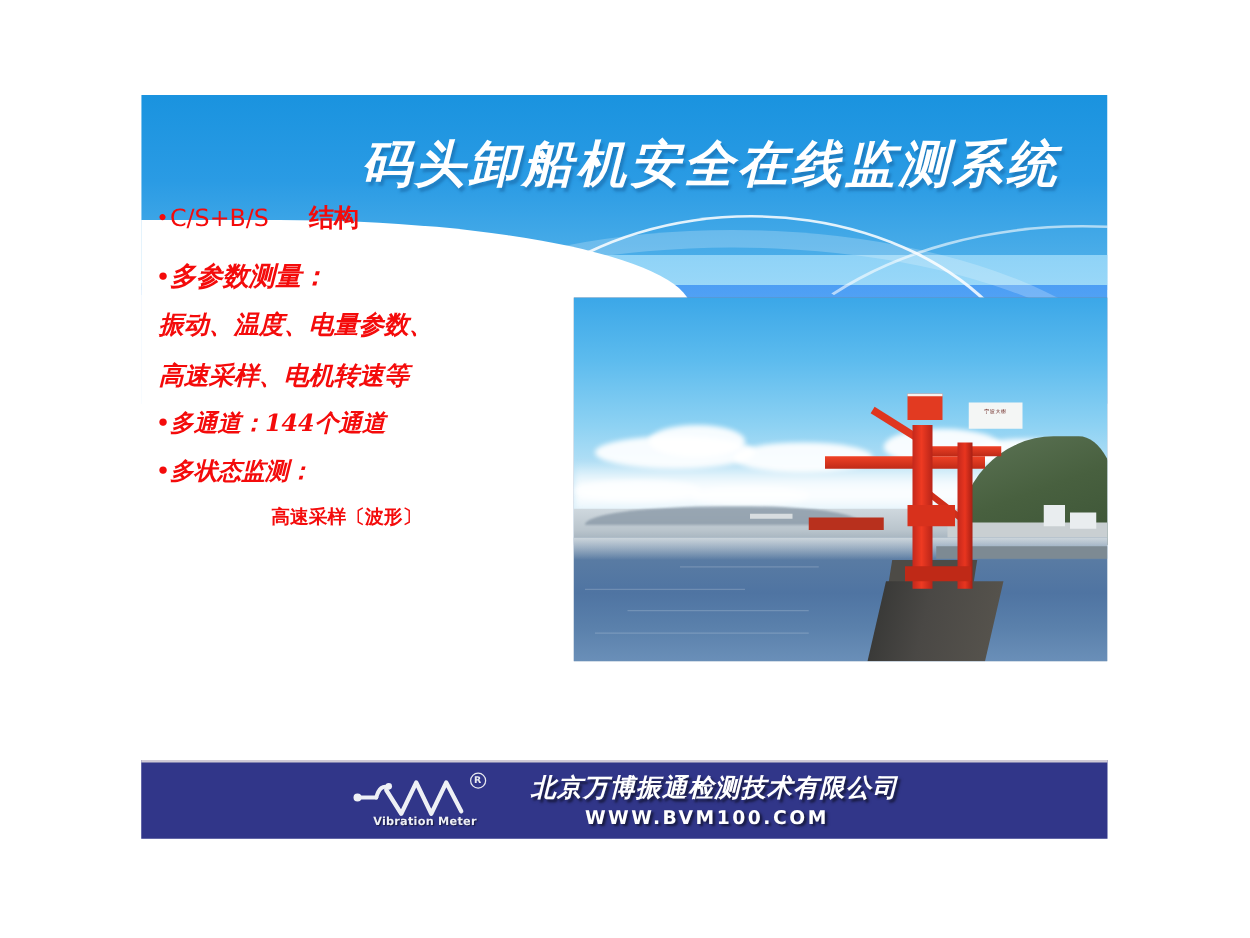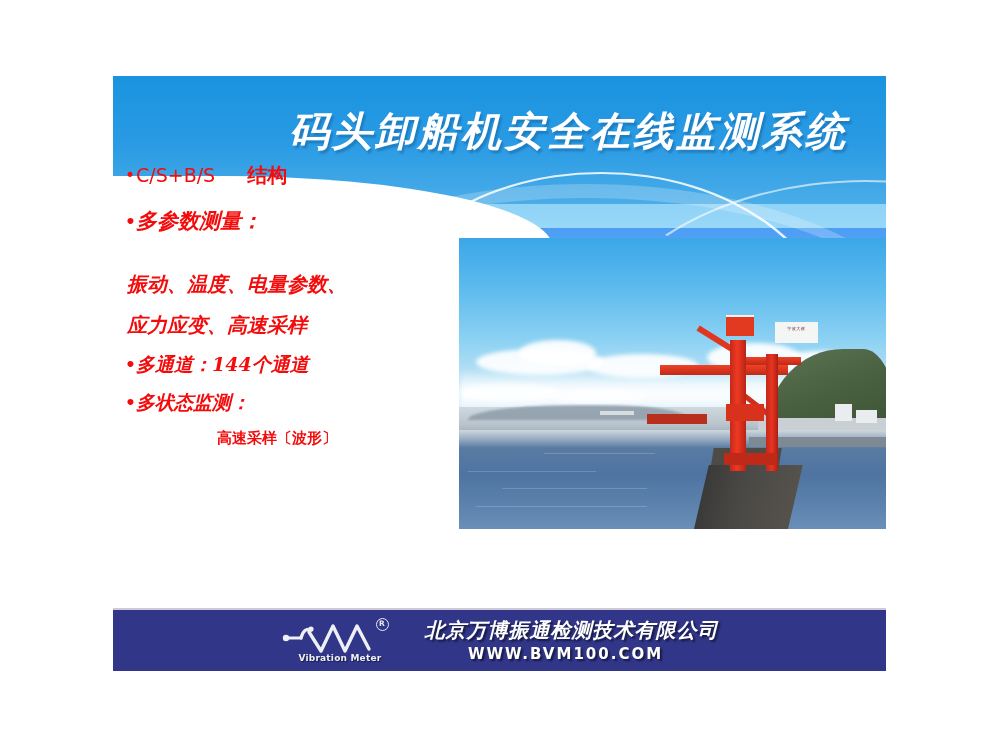--- a/index.html
+++ b/index.html
@@ -142,21 +142,21 @@
     vertical-align: 1px;
   }
   .l-cs {
     font-family: "DejaVu Sans", "Liberation Sans", sans-serif;
     font-weight: normal;
     font-size: 19px;
     height: 44px;
   }
   .l-cs .cn { font-family: Liberation Mono, monospace; font-weight: bold; font-size: 20px; padding-left: 32px; }
   .l2 { font-size: 21px; font-style: italic; height: 39px; }
-  .l3 { font-size: 20px; font-style: italic; height: 41px; padding-left: 2px; margin-top: 25px; }
+  .l3 { font-size: 20px; font-style: italic; height: 41px; padding-left: 2px; }
   .l4 { font-size: 20px; font-style: italic; height: 40px; padding-left: 2px; }
   .l5 { font-size: 19px; font-style: italic; height: 38px; }
   .l6 { font-size: 19px; font-style: italic; height: 38px; }
   .l7 { font-size: 19px; font-style: italic; height: 40px; padding-left: 2px; }
   .l8 { font-size: 19px; font-style: italic; height: 40px; padding-left: 2px; }
   .l9 { font-size: 15px; height: 34px; padding-left: 92px; }
 
   
   .photo {
     position: absolute;
@@ -429,21 +429,21 @@
   <div class="title">码头卸船机安全在线监测系统</div>
 
   <div class="body-text">
 
     <div class="line line-bullet l-cs"><span>C/S+B/S</span><span class="cn">结构</span></div>
 
     <div class="line line-bullet l2">多参数测量：</div>
 
     <div class="line l3">振动、温度、电量参数、</div>
 
-    <div class="line l4">应力应变、高速采样</div>
+    <div class="line l4">高速采样、电机转速等</div>
 
     <div class="line line-bullet l5">多通道：144个通道</div>
 
     <div class="line line-bullet l6">多状态监测：</div>
 
 
 
     <div class="line l9">高速采样〔波形〕</div>
   </div>
 

